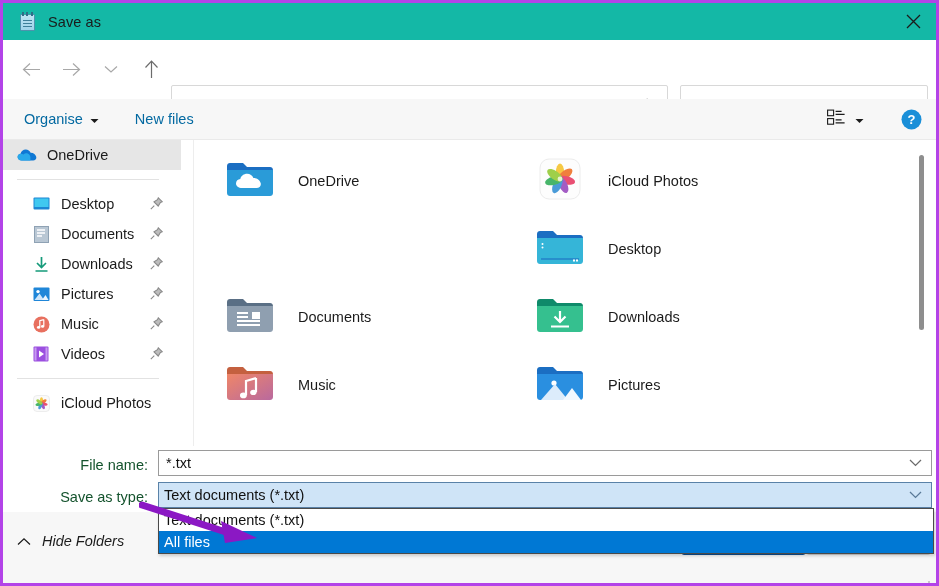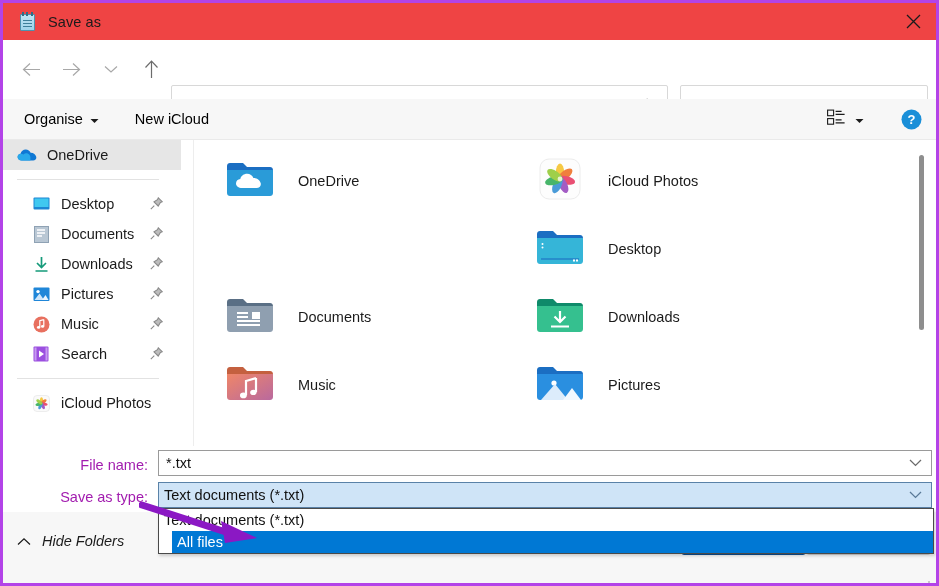--- a/index.html
+++ b/index.html
@@ -15,21 +15,21 @@
     width: 939px; height: 586px;
     background: #ffffff;
     border: 3px solid #b343e8;
     overflow: hidden;
   }
 
   
   #titlebar {
     position: absolute; left: 0; top: 0;
     width: 933px; height: 37px;
-    background: #ef4444;
+    background: #14b8a6;
     display: flex; align-items: center;
   }
   #app-icon {
     width: 18px; height: 20px; margin-left: 16px;
     position: relative; flex: none;
   }
   #app-icon .pad {
     position: absolute; left: 1px; top: 2px;
     width: 15px; height: 17px;
     background: linear-gradient(180deg,#bfe4f2 0%,#9ed3ea 100%);
@@ -106,21 +106,21 @@
 
   
   #commandbar {
     position: absolute; left: 0; top: 96px;
     width: 933px; height: 41px;
     background: #f7f7f7;
     border-bottom: 1px solid #eaeaea;
     display: flex; align-items: center;
   }
   .cmd {
-    font-size: 14.5px; color: #000000; cursor: pointer;
+    font-size: 14.5px; color: #0369a1; cursor: pointer;
     display: flex; align-items: center; height: 100%;
     padding: 0 7px;
   }
   #cmd-organise { margin-left: 14px; }
   #cmd-newfolder { margin-left: 22px; }
   .cmd .caret { margin-left: 7px; }
   #view-btn {
     position: absolute; right: 64px; top: 0; height: 100%;
     display: flex; align-items: center; gap: 9px; padding: 0 8px; cursor: pointer;
   }
@@ -188,21 +188,21 @@
   #bottom {
     position: absolute; left: 0; top: 443px;
     width: 933px; height: 140px;
     background: #f7f7f7;
   }
   #form-zone {
     position: absolute; left: 0; top: 0; width: 933px; height: 66px;
     background: #ffffff;
   }
   .form-label {
-    position: absolute; font-size: 14.5px; color: #a21caf;
+    position: absolute; font-size: 14.5px; color: #14532d;
     text-align: right; width: 145px;
   }
   #lbl-filename { left: 0; top: 11px; }
   #lbl-savetype { left: 0; top: 43px; padding-left: 12px; }
   .combo {
     position: absolute; left: 155px; width: 774px; height: 26px;
     border: 1px solid #9a9a9a; background: #fff;
     display: flex; align-items: center;
   }
   .combo .val {
@@ -229,21 +229,21 @@
     width: 776px; height: 46px;
     background: #ffffff;
     border: 1px solid #4a4a4a;
     z-index: 40;
     box-shadow: 1px 2px 3px rgba(0,0,0,.18);
   }
   .dd-item {
     height: 22px; display: flex; align-items: center;
     font-size: 14.5px; color: #111; padding-left: 5px; cursor: pointer;
   }
-  .dd-item.active { background: #0078d4; color: #ffffff; margin-left: 13px; }
+  .dd-item.active { background: #0078d4; color: #ffffff; }
 
   
   #footer {
     position: absolute; left: 0; top: 66px; width: 933px; height: 74px;
     background: #f7f7f7;
   }
   #hide-folders {
     position: absolute; left: 14px; top: 20px;
     display: flex; align-items: center; cursor: pointer; font-style: italic;
   }
@@ -357,21 +357,21 @@
   <div id="commandbar">
     <div class="cmd" id="cmd-organise">
       <span>Organise</span>
       <span class="caret">
         <svg width="9" height="6" viewBox="0 0 9 6">
             <path d="M0.5 1 L4.5 5 L8.5 1 Z" fill="#1b1b1b"></path>
           </svg>
       </span>
     </div>
     <div class="cmd" id="cmd-newfolder">
-      <span>New iCloud</span>
+      <span>New files</span>
     </div>
     <div id="view-btn">
       <span>
         <svg width="19" height="17" viewBox="0 0 19 17">
           <rect x="0.6" y="1.1" width="6" height="5.6" stroke="#1b1b1b" stroke-width="1.1" fill="none"></rect>
           <rect x="0.6" y="9.6" width="6" height="5.6" stroke="#1b1b1b" stroke-width="1.1" fill="none"></rect>
           <path d="M8.6 2.4 L14.6 2.4 M8.6 5.4 L17.6 5.4 M8.6 10.9 L14.6 10.9 M8.6 13.9 L17.6 13.9" stroke="#1b1b1b" stroke-width="1.1"></path>
         </svg>
       </span>
       <span>
@@ -483,21 +483,21 @@
 
       <div class="side-item">
         <span class="s-icon">
           <svg width="16" height="16" viewBox="0 0 16 16">
               <rect x="0.5" y="0.5" width="15" height="15" rx="1" fill="#9b4fe0"></rect>
               <rect x="1.5" y="1.5" width="2" height="13" fill="#c79bf0"></rect>
               <rect x="12.5" y="1.5" width="2" height="13" fill="#c79bf0"></rect>
               <path d="M6 4.5 L11 8 L6 11.5 Z" fill="#fff"></path>
             </svg>
         </span>
-        <span class="s-label">Search</span>
+        <span class="s-label">Videos</span>
         <span class="pin">
           <svg width="13" height="13" viewBox="0 0 13 13">
               <path d="M8.3 0.8 L12.2 4.7 L10.4 5.5 L8.2 9 L4 4.8 L7.5 2.6 Z M4.3 8.7 L0.8 12.2" stroke="#8a8a8a" stroke-width="1.1" fill="#bcbcbc"></path>
             </svg>
         </span>
       </div>
 
       <div class="side-sep"></div>
 
       <div class="side-item">

